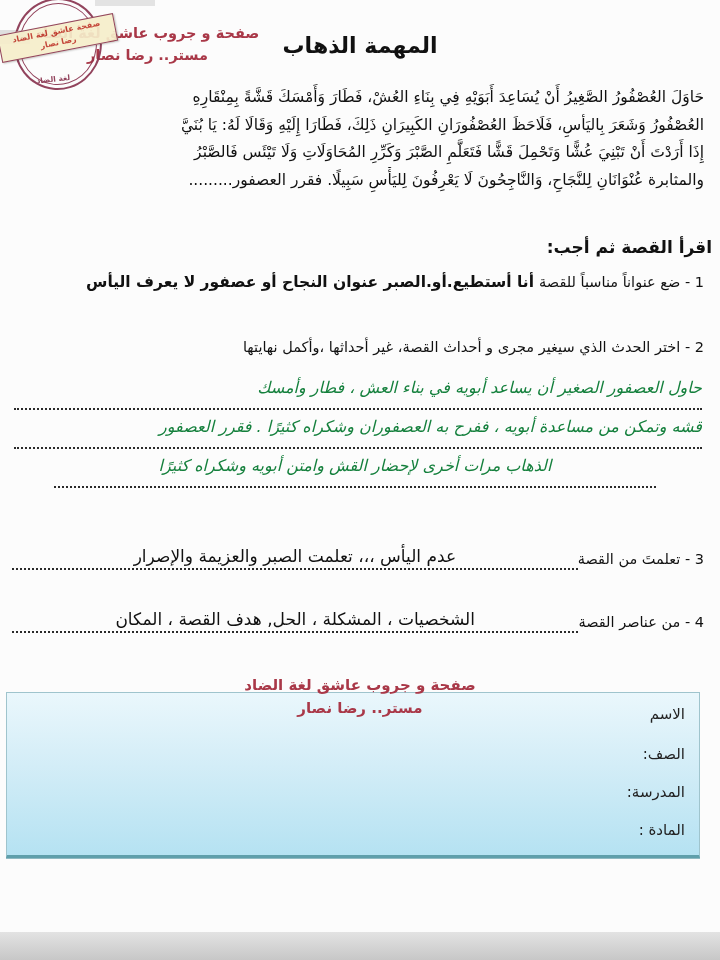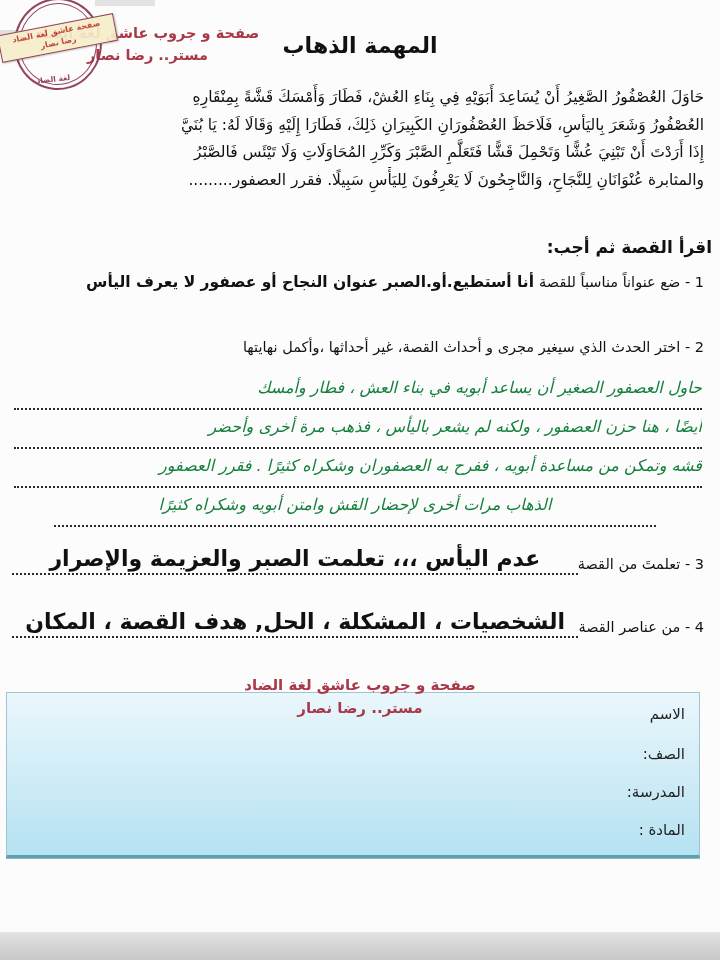--- a/index.html
+++ b/index.html
@@ -51,21 +51,21 @@
     font-size:16px; font-style:italic; color:#15803d;
     line-height:34px; white-space:nowrap; overflow:hidden;}
   .hw-row.last{margin-right:46px; margin-left:40px; text-align:center;}
 
   
   .qa-row{position:absolute; right:16px; left:12px; display:flex; align-items:flex-end;}
   .q3{top:548px;}
   .q4{top:611px;}
   .qa-row .q-label{white-space:nowrap; padding-bottom:3px;}
   .answer-line{flex:1; border-bottom:2px dotted #2a2a2a; text-align:center;}
-  .answer-bold{display:inline-block; font-weight:bold; font-size:22px; position:relative; top:-2px; white-space:nowrap;}
+  .answer-bold{display:inline-block; font-weight:normal; font-size:17px; position:relative; top:-2px; white-space:nowrap;}
 
   
   .wm-footer{position:absolute; top:674px; right:190px; width:340px; z-index:5;
     text-align:center; color:#a93848; font-weight:bold; font-size:15px; line-height:1.5;}
   .info-box{position:absolute; top:692px; right:20px; left:6px; height:162px; z-index:1;
     background:linear-gradient(180deg,#eaf7fc 0%, #d3edf7 45%, #b5e2f2 100%);
     border:1px solid #9fc4cd; border-bottom:3px solid #5f9fab;
     box-shadow:0 1px 0 #8fb9c2;}
   .info-field{position:absolute; right:14px; font-size:15px; color:#222;}
   .f0{top:12px;} .f1{top:52px;} .f2{top:90px;} .f3{top:128px;}
@@ -107,21 +107,20 @@
     <span class="q-label">1 - ضع عنواناً مناسباً للقصة</span>
     <span class="q-answer-inline">أنا أستطيع.أو.الصبر عنوان النجاح أو عصفور لا يعرف اليأس</span>
   </div>
 
   <div class="q-inline q2">
     <span class="q-label">2 - اختر الحدث الذي سيغير مجرى و أحداث القصة، غير أحداثها ،وأكمل نهايتها</span>
   </div>
 
   <div class="handwriting">
     <div class="hw-row">حاول العصفور الصغير أن يساعد أبويه في بناء العش ، فطار وأمسك</div>
-    <div class="hw-row">أيضًا ، هنا حزن العصفور ، ولكنه لم يشعر باليأس ، فذهب مرة أخرى وأحضر</div>
     <div class="hw-row">قشه وتمكن من مساعدة أبويه ، ففرح به العصفوران وشكراه كثيرًا . فقرر العصفور</div>
     <div class="hw-row last">الذهاب مرات أخرى لإحضار القش وامتن أبويه وشكراه كثيرًا</div>
   </div>
 
   <div class="qa-row q3">
     <span class="q-label">3 - تعلمتَ من القصة</span>
     <span class="answer-line">
       <span class="answer-bold">عدم اليأس ،،، تعلمت الصبر والعزيمة والإصرار</span>
     </span>
   </div>

